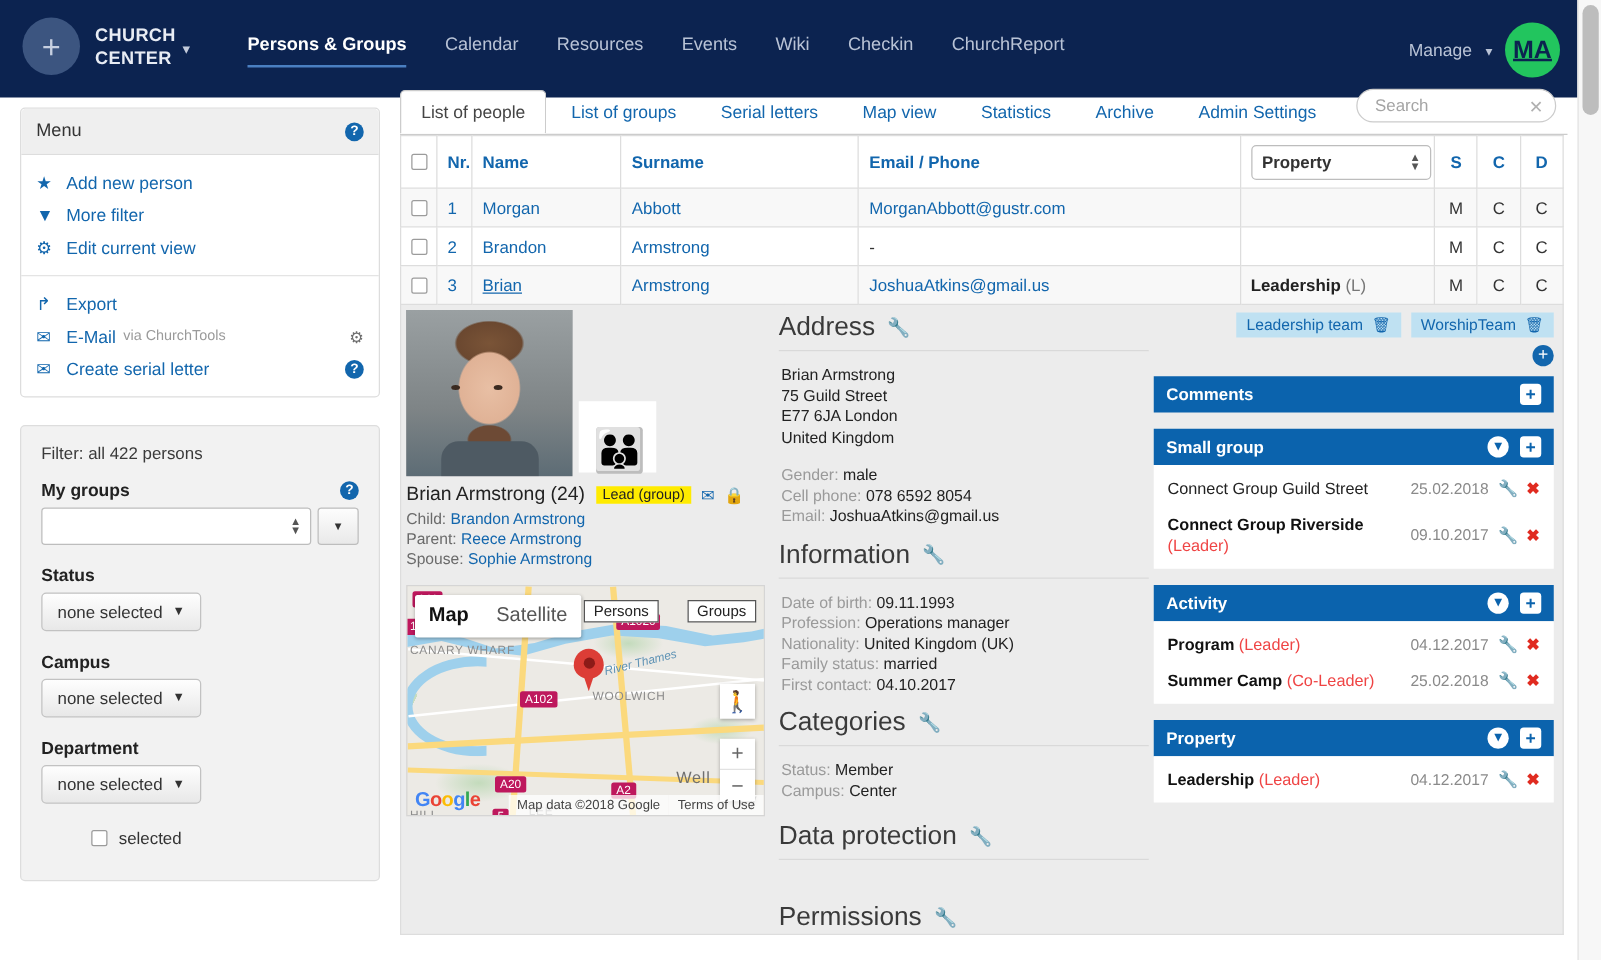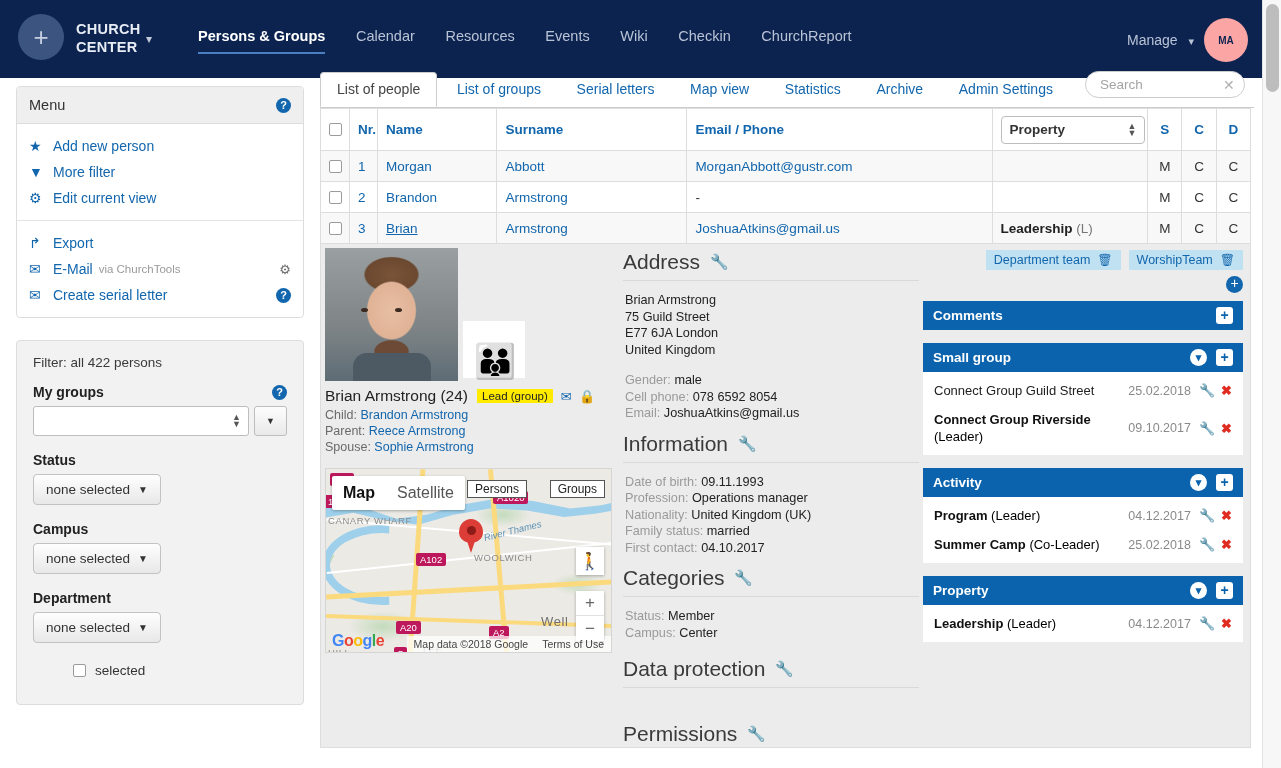--- a/index.html
+++ b/index.html
@@ -35,23 +35,23 @@
   .nav-links { position:absolute; left:198px; top:28px; }
   .nav-link {
     display:inline-block; margin-right:27px; color:#b9c3d6;
     font-size:14.5px; text-decoration:none; cursor:pointer; padding-bottom:8px;
   }
   .nav-link.active { color:#ffffff; font-weight:bold; border-bottom:2px solid #4a7fc1; }
   .nav-right { position:absolute; right:14px; top:18px; display:flex; align-items:center; }
   .manage { color:#b9c3d6; font-size:14px; margin-right:10px; cursor:pointer; }
   .manage .caret { margin-left:7px; font-size:11px; }
   .avatar {
-    width:44px; height:44px; border-radius:50%; background:#fca5a5;
-    color:#0c2350; font-weight:bold; font-size:10px;
-    display:flex; align-items:center; justify-content:center; cursor:pointer;
+    width:44px; height:44px; border-radius:50%; background:#22c55e;
+    color:#0c2350; font-weight:bold; font-size:20px;
+    display:flex; align-items:center; justify-content:center; cursor:pointer;text-decoration:underline;
   }
 
   
   .scrollbar { position:absolute; right:0; top:0; width:19px; height:768px; background:#f7f7f7; border-left:1px solid #e3e3e3; }
   .scrollbar .thumb { position:absolute; top:4px; left:3px; width:13px; height:88px; border-radius:7px; background:#bdbdbd; }
 
   
   .left-col { position:absolute; left:16px; top:86px; width:288px; }
   .card { background:#fff; border:1px solid #ddd; border-radius:4px; }
   .card-head {
@@ -332,21 +332,21 @@
   .sq {
     width:17px; height:17px; border-radius:3px; background:#fff; color:#0b63ad;
     font-size:14px; line-height:16px; text-align:center; font-weight:bold; cursor:pointer;
   }
   .panel-body { background:#fff; padding:4px 0; }
   .prow {
     display:flex; align-items:center; padding:6px 11px; font-size:13px;
   }
   .prow .pl { flex:1; padding-right:8px; line-height:17px; }
   .prow .pl b { font-weight:bold; color:#111; }
-  .prow .pl .sub { color:#000000; }
+  .prow .pl .sub { color:#ef4444; }
   .prow .pd { color:#8a8a8a; font-size:12.5px; white-space:nowrap; margin-right:8px; }
   .prow .w { color:#1266ad; font-size:13px; cursor:pointer; margin-right:6px; }
   .prow .x { color:#e02b20; font-size:13px; font-weight:bold; cursor:pointer; }
 </style>
 </head>
 <body>
 
 <div class="page">
 
   <div class="navbar">
@@ -680,21 +680,21 @@
 
         <div class="sect-title" style="margin-top:34px;">
           <span>Permissions</span>
           <span class="wrench">🔧</span>
         </div>
       </div>
 
       <div class="dr">
         <div class="teams">
           <div class="team-chip">
-            <span>Department team</span>
+            <span>Leadership team</span>
             <span class="trash">🗑</span>
           </div>
           <div class="team-chip">
             <span>WorshipTeam</span>
             <span class="trash">🗑</span>
           </div>
         </div>
         <div class="plus-circle">+</div>
 
         <div class="panel" style="margin-top:8px;">

